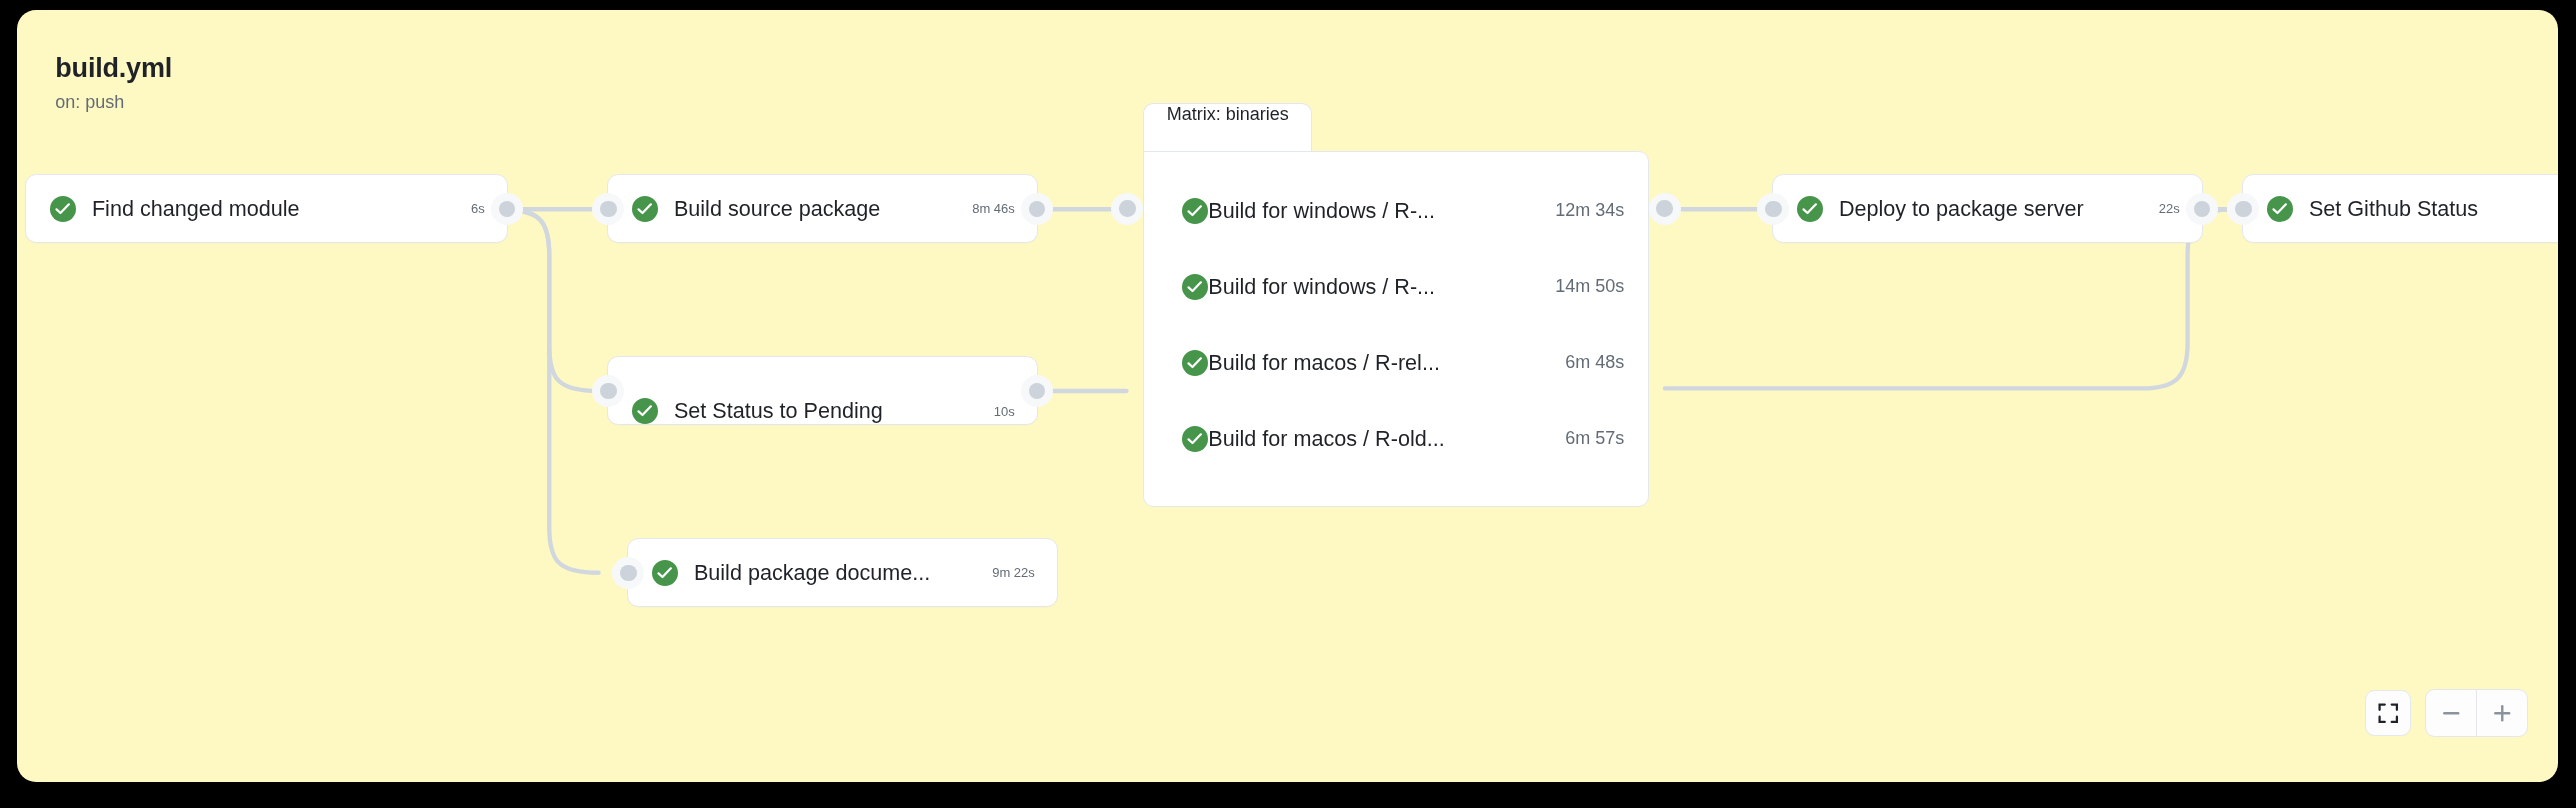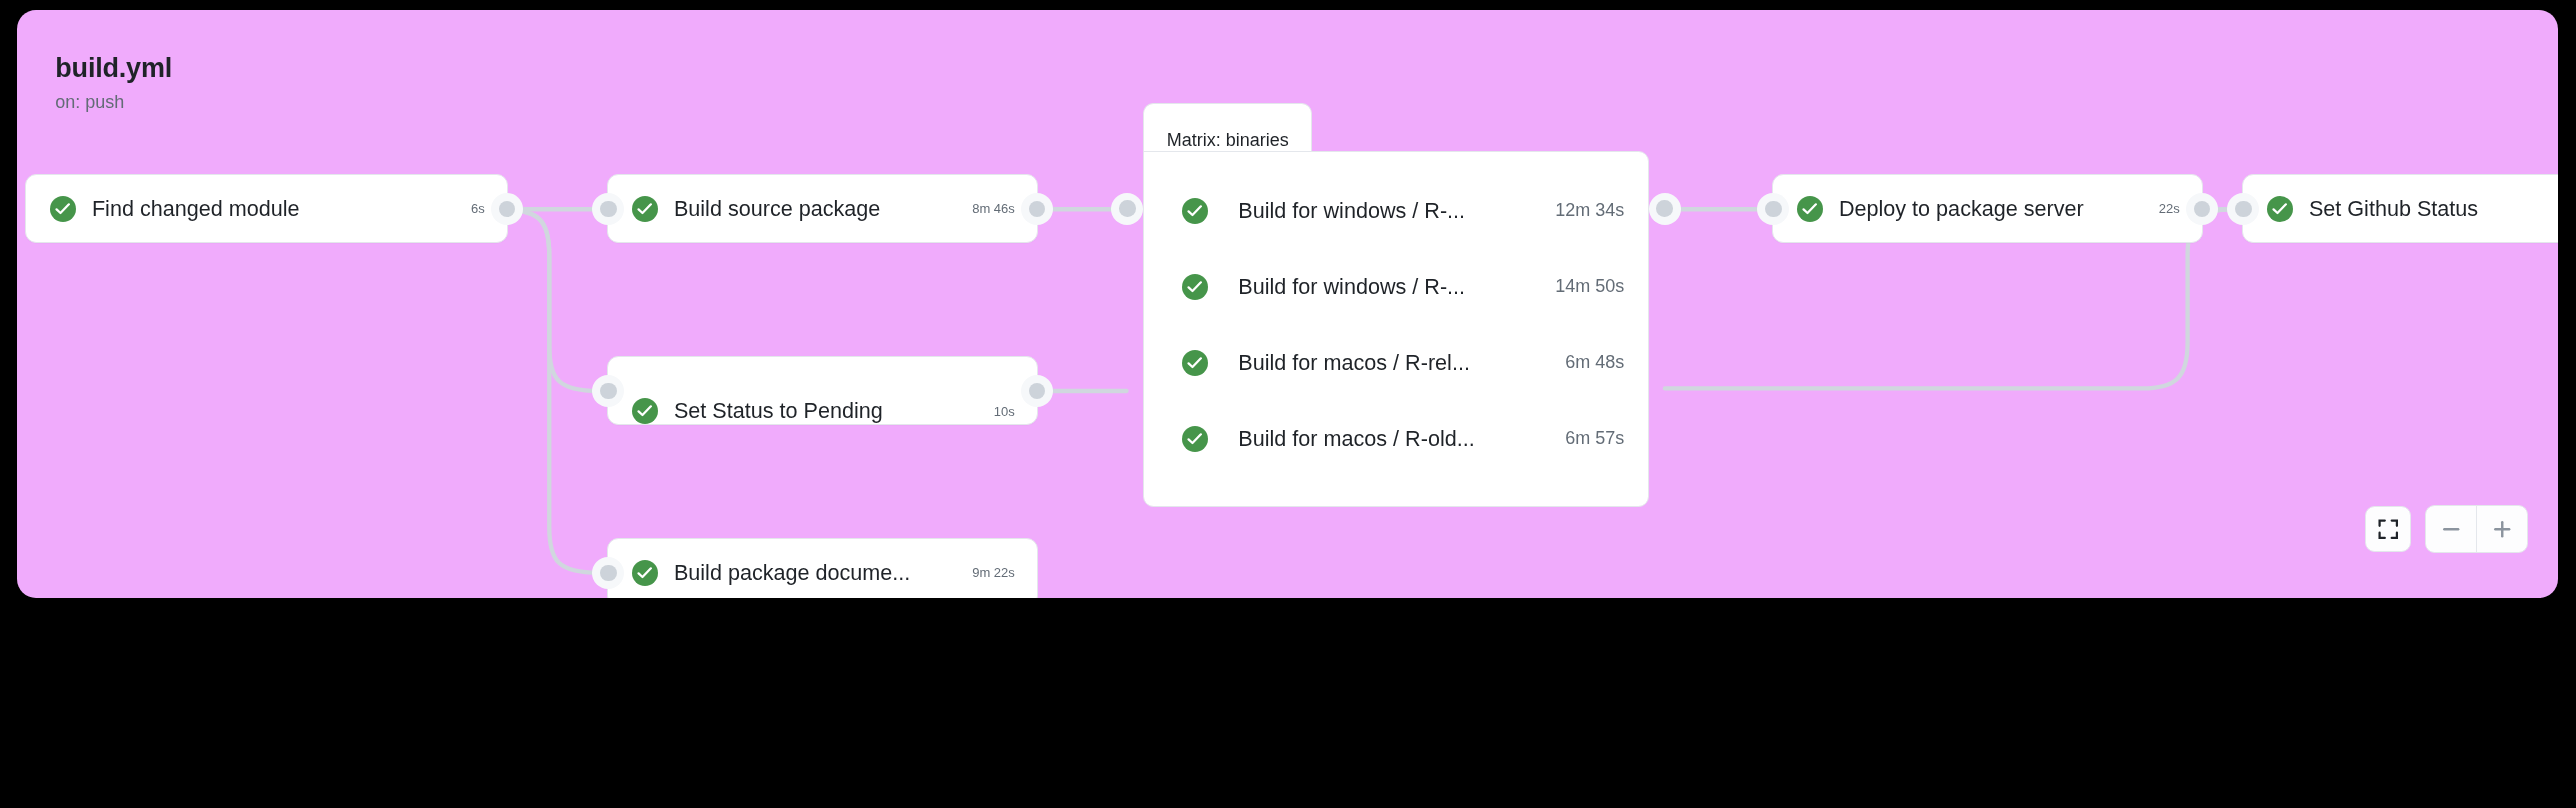--- a/index.html
+++ b/index.html
@@ -10,22 +10,22 @@
     background: #000000;
     font-family: "Liberation Sans", sans-serif;
     overflow: hidden;
   }
 
   #canvas {
     position: absolute;
     left: 17.3px;
     top: 10.4px;
     width: 2541px;
-    height: 588px;
-    background: #f0abfc;
+    height: 772px;
+    background: #fef9c3;
     border-radius: 19px;
     overflow: hidden;
   }
 
   
   #wf-header {
     position: absolute;
     left: 38px;
     top: 42px;
     z-index: 6;
@@ -131,21 +131,21 @@
   #matrix-tab {
     position: absolute;
     left: 0; top: 0;
     height: 48px;
     padding: 0 22.5px;
     background: #ffffff;
     border: 0.9px solid #e4e7ec;
     border-bottom: none;
     border-radius: 10.4px 10.4px 0 0;
     display: flex;
-    align-items: flex-end;
+    align-items: flex-start;
     z-index: 3;
   }
   #matrix-tab-label {
     font-size: 18px;
     color: #1f2328;
     white-space: nowrap;
   }
   #matrix-body {
     position: absolute;
     left: 0; top: 48px;
@@ -157,21 +157,21 @@
     z-index: 2;
   }
   .matrix-item {
     position: absolute;
     left: 0;
     width: 506px;
     height: 47px;
     display: flex;
     align-items: center;
     padding: 0 26px 0 38px;
-    gap: 30px;
+    gap: 0;
   }
   .matrix-item .node-label { font-size: 21.6px; }
   .matrix-item .node-time  { font-size: 18px; }
 
   #matrix-port-in, #matrix-port-out {
     position: absolute;
     width: 16.4px; height: 16.4px;
     border-radius: 50%;
     background: #cdd3da;
     z-index: 5;
@@ -293,21 +293,21 @@
             <path d="M1.8 8.4 L6.3 12.6 L16 2.6" stroke="#ffffff" stroke-width="2.6" fill="none" stroke-linecap="round" stroke-linejoin="round"></path>
           </svg>
       </span>
       <span class="node-label">Set Status to Pending</span>
       <span class="node-time">10s</span>
     </div>
     <span class="port in"></span>
     <span class="port out"></span>
   </div>
 
-  <div class="node" style="left:582px; top:528px; width:431px; height:69px;align-items:center;">
+  <div class="node" style="left:602px; top:528px; width:431px; height:69px;align-items:center;">
     <span class="port-halo in"></span>
     <div class="node-inner">
       <span class="check">
         <svg width="15.6" height="14" viewBox="0 0 18 16">
             <path d="M1.8 8.4 L6.3 12.6 L16 2.6" stroke="#ffffff" stroke-width="2.6" fill="none" stroke-linecap="round" stroke-linejoin="round"></path>
           </svg>
       </span>
       <span class="node-label">Build package docume...</span>
       <span class="node-time">9m 22s</span>
     </div>

